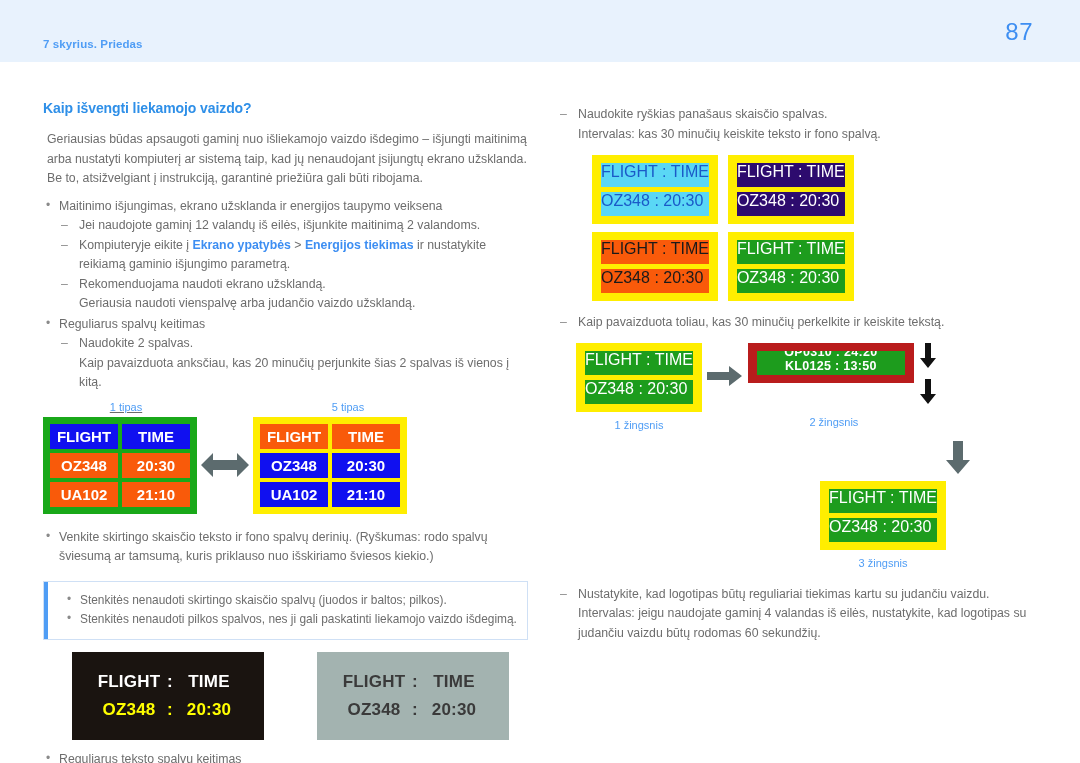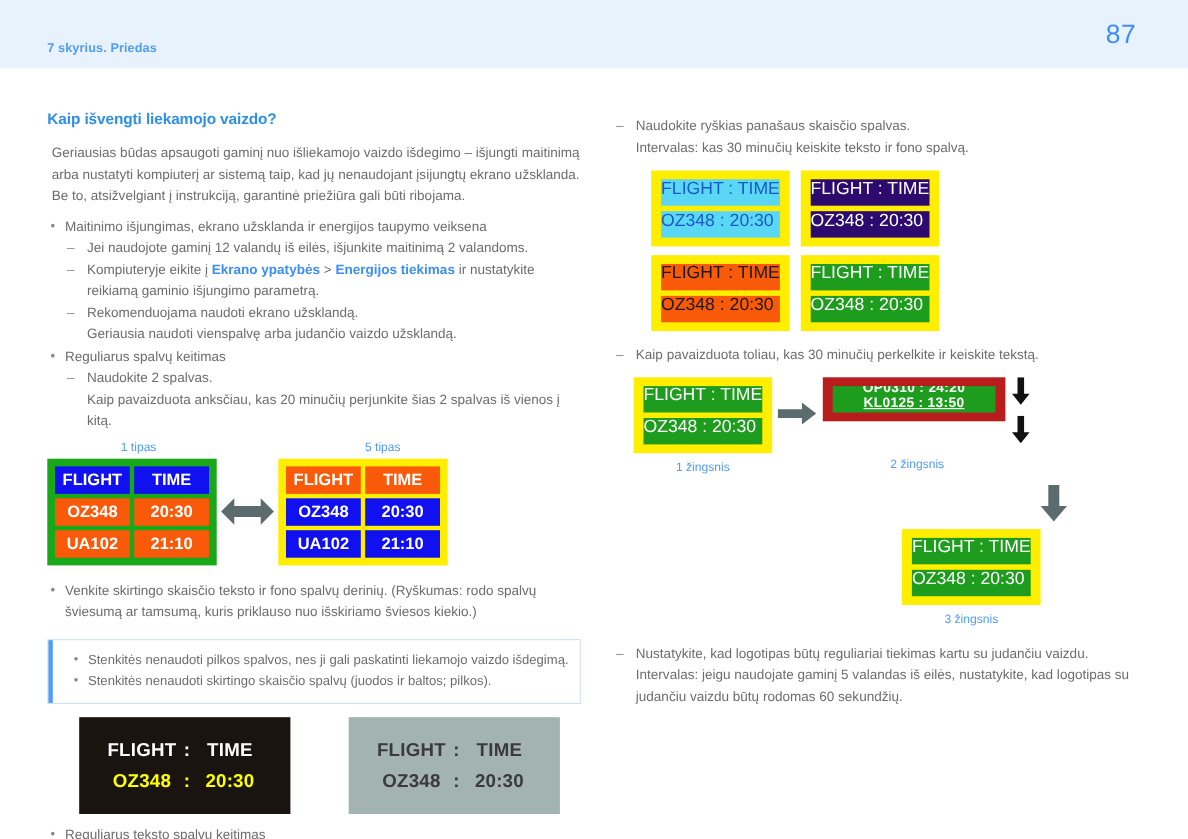--- a/index.html
+++ b/index.html
@@ -138,21 +138,21 @@
     background:#1d9c1d;height:24px;margin-bottom:5px;overflow:hidden;position:relative;
     width:148px;
   }
   .scroll-cell:last-child{margin-bottom:0;}
   .scroll-cell .l{
     position:absolute;left:0;width:148px;text-align:center;color:#ffffff;
     font-size:12.5px;font-weight:bold;letter-spacing:.3px;font-family:"Liberation Sans",sans-serif;
     white-space:nowrap;
   }
   .scroll-cell .l1{top:-6px;}
-  .scroll-cell .l2{top:8px;text-decoration:underline;}
+  .scroll-cell .l2{top:8px;}
   .dn-arrows{display:flex;flex-direction:column;justify-content:space-between;height:66px;padding-left:6px;}
 
   .down-arrow-wrap{display:flex;justify-content:center;width:100%;}
 
   .bot-panels{display:flex;margin-top:12px;}
 </style>
 </head>
 <body>
 
 <div class="header-band"></div>
@@ -179,21 +179,21 @@
       <span>Reguliarus spalvų keitimas</span>
       <ul class="b2">
         <li>Naudokite 2 spalvas.</li>
       </ul>
       <div class="sub-line">Kaip pavaizduota anksčiau, kas 20 minučių perjunkite šias 2 spalvas iš vienos į kitą.</div>
     </li>
   </ul>
 
   <div style="margin-top:8px;">
     <div style="display:flex;">
-      <div style="width:166px;">
+      <div style="width:166px;text-decoration:underline;">
           <div class="type-label">1 tipas</div>
         </div>
       <div style="width:56px;"></div>
       <div style="width:166px;">
           <div class="type-label">5 tipas</div>
         </div>
     </div>
     <div class="ft-wrap" style="margin-top:4px;">
 
       <div class="ftable" id="ft1" style="background: rgb(25, 168, 25);">
@@ -233,22 +233,22 @@
       </div>
     </div>
   </div>
 
   <ul class="b1" style="margin-top:14px;">
     <li>Venkite skirtingo skaisčio teksto ir fono spalvų derinių. (Ryškumas: rodo spalvų šviesumą ar tamsumą, kuris priklauso nuo išskiriamo šviesos kiekio.)</li>
   </ul>
 
   <div class="notice">
     <ul>
+      <li>Stenkitės nenaudoti skirtingo skaisčio spalvų (juodos ir baltos; pilkos).</li>
       <li>Stenkitės nenaudoti pilkos spalvos, nes ji gali paskatinti liekamojo vaizdo išdegimą.</li>
-      <li>Stenkitės nenaudoti skirtingo skaisčio spalvų (juodos ir baltos; pilkos).</li>
     </ul>
   </div>
 
   <div class="bot-panels">
     <div style="width:250px;display:flex;justify-content:center;">
       <div class="panel" id="dark-panel" style="background: rgb(26, 20, 16); padding: 16px 24px;">
         <div class="pline" id="dp1" style="color: rgb(255, 255, 255); height: 28px; font-size: 17px;">
           <span class="a">FLIGHT</span>
           <span class="c">:</span>
           <span class="b">TIME</span>
@@ -418,15 +418,15 @@
           </div>
         </div>
         <div class="step-label">3 žingsnis</div>
       </div>
     </div>
   </div>
 
   <ul class="dash" style="margin-top:16px;">
     <li>Nustatykite, kad logotipas būtų reguliariai tiekimas kartu su judančiu vaizdu.</li>
   </ul>
-  <div class="dash-cont">Intervalas: jeigu naudojate gaminį 5 valandas iš eilės, nustatykite, kad logotipas su</div>
+  <div class="dash-cont">Intervalas: jeigu naudojate gaminį 4 valandas iš eilės, nustatykite, kad logotipas su</div>
   <div class="dash-cont">judančiu vaizdu būtų rodomas 60 sekundžių.</div>
 </div>
 
 </body></html>

